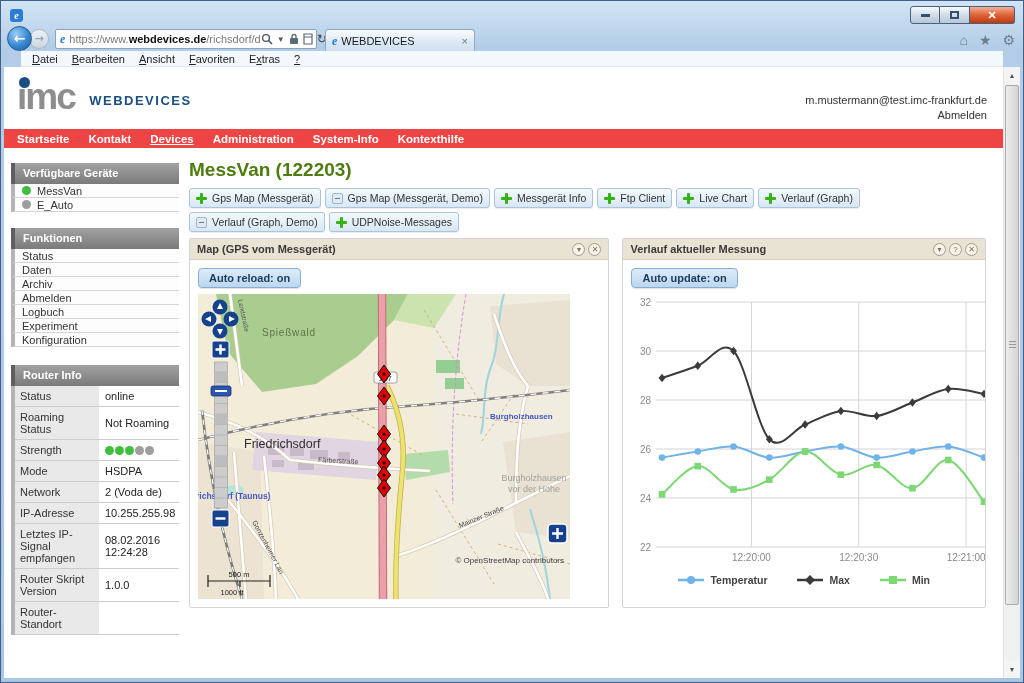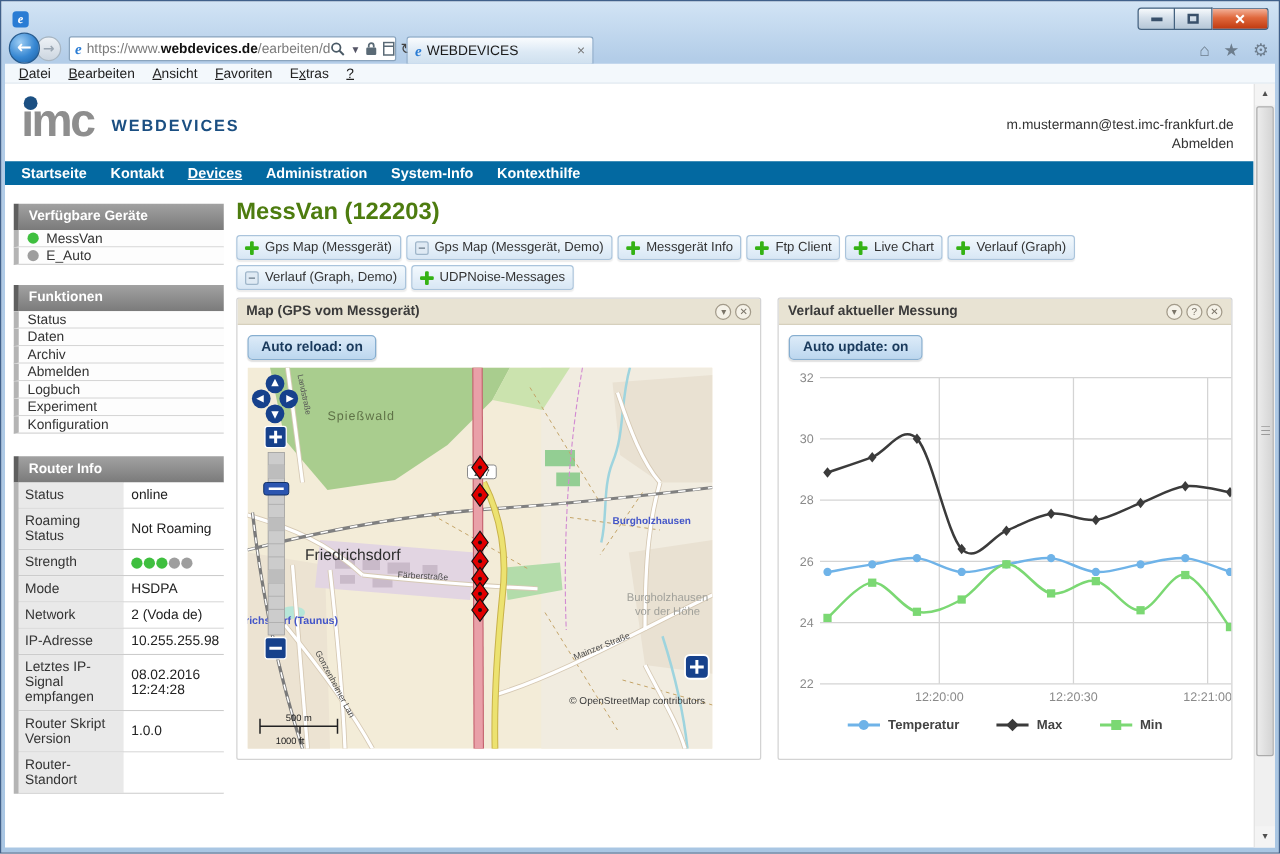--- a/index.html
+++ b/index.html
@@ -39,21 +39,21 @@
   .url-icons { margin-left:auto; display:flex; align-items:center; gap:4px; color:#4a5a66; }
   .url-icons svg { display:block; }
   .caret { font-size:8px; color:#556; }
   .uglyph { font-size:12px; line-height:12px; color:#444; }
   .tab { width:150px; height:22px; margin:0 0 0 8px; background:linear-gradient(#fafcfe,#dcE9f5 55%,#cfe0ef);
     border:1px solid #8da9c4; border-bottom:none; border-radius:3px 3px 0 0; display:flex; align-items:center;
     padding:0 6px; font-size:11px; color:#1a1a1a; }
   .tab-close { margin-left:auto; color:#777; font-size:11px; }
   .nav-right { margin-left:auto; display:flex; gap:11px; color:#6d7d8d; font-size:14px; margin-bottom:3px; }
 
-  .menubar { height:16px; margin:0 3px; background:#f3f8fc; border-bottom:1px solid #dfe7ef;
+  .menubar { height:16px; margin:0 20px; background:#f3f8fc; border-bottom:1px solid #dfe7ef;
     display:flex; align-items:center; padding-left:4px; font-size:11px; color:#222; }
   .menu-item { padding:0 7px; }
   .menu-item .u { text-decoration:underline; }
 
   .viewport { position:absolute; top:66px; left:3px; right:3px; bottom:4px; background:#fff; overflow:hidden; }
   .page { position:absolute; top:0; left:0; right:17px; bottom:0; overflow:hidden; }
 
   
   .vscroll { position:absolute; top:0; right:0; bottom:0; width:17px; background:#f0f0f0; border-left:1px solid #e4e4e4; }
   .sb-btn { position:absolute; left:0; width:16px; height:17px; background:#f4f4f4; color:#505050;
@@ -67,21 +67,21 @@
   
   .page-header { position:absolute; top:0; left:0; right:0; height:62px; background:#fff; }
   .logo { position:absolute; left:13px; top:4px; }
   .logo-dot { position:absolute; left:2px; top:6px; width:11px; height:11px; border-radius:50%; background:#1b4f82; }
   .logo-text { font-size:37px; font-weight:bold; color:#8e8e8e; letter-spacing:-2px; line-height:52px; }
   .logo-sub { font-size:13px; font-weight:bold; color:#1b4f82; letter-spacing:1.5px; margin-left:10px;
     vertical-align:4px; }
   .user-block { position:absolute; right:16px; top:26px; text-align:right; font-size:11px; color:#333; line-height:15px; }
   .logout { color:#333; }
 
-  .mainnav { position:absolute; top:62px; left:0; right:0; height:19px; background:#0369a1;
+  .mainnav { position:absolute; top:62px; left:0; right:0; height:19px; background:#ef4444;
     display:flex; align-items:center; padding-left:13px; }
   .mainnav a { color:#fff; font-size:11.5px; font-weight:bold; text-decoration:none; margin-right:19px; }
   .mainnav a.active { text-decoration:underline; }
 
   
   .sidebar { position:absolute; top:96px; left:7px; width:168px; font-size:11px; }
   .side-header { height:21px; line-height:21px; background:linear-gradient(#a2a2a2,#7a7a7a);
     border-left:4px solid #5f5f5f; color:#fff; font-weight:bold; padding-left:8px; }
   .side-item { height:14px; background:#fdfdfd; border-left:4px solid #b4b4b4; border-bottom:1px solid #d6d6d6;
     color:#333; display:flex; align-items:center; padding-left:7px; gap:6px; }
@@ -146,21 +146,21 @@
     </div>
   </div>
 
   <div class="navrow">
     <div class="btn-back">←</div>
     <div class="btn-fwd">→</div>
     <div class="urlbox">
       <span class="fav-e">e</span>
       <span class="url-gray">https://www.</span>
         <span class="url-dom">webdevices.de</span>
-        <span class="url-gray">/earbeiten/d</span>
+        <span class="url-gray">/richsdorf/d</span>
       <span class="url-icons">
         <svg width="12" height="12" viewBox="0 0 12 12">
             <circle cx="5" cy="5" r="3.4" fill="none" stroke="#4a5a66" stroke-width="1.4"></circle>
             <line x1="7.6" y1="7.6" x2="11" y2="11" stroke="#4a5a66" stroke-width="1.6"></line>
           </svg>
         <span class="caret">▼</span>
         <svg width="10" height="12" viewBox="0 0 10 12">
             <rect x="1" y="5" width="8" height="6" rx="1" fill="#5a6a76"></rect>
             <path d="M3,5 V3.5 a2,2 0 0 1 4,0 V5" fill="none" stroke="#5a6a76" stroke-width="1.4"></path>
           </svg>

